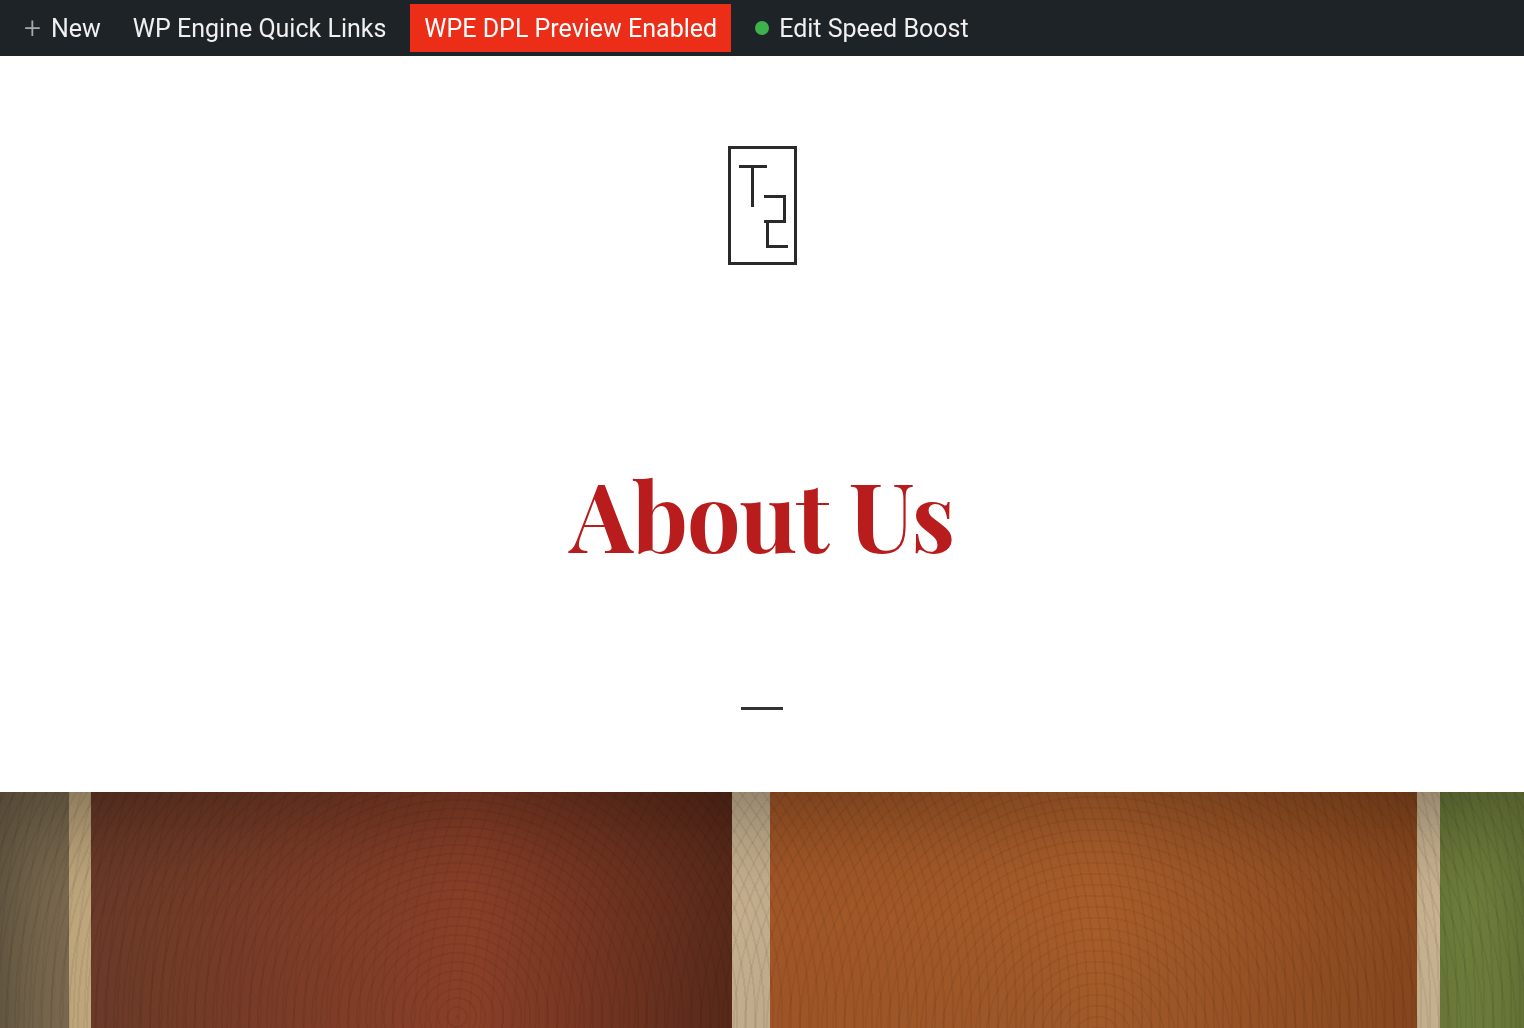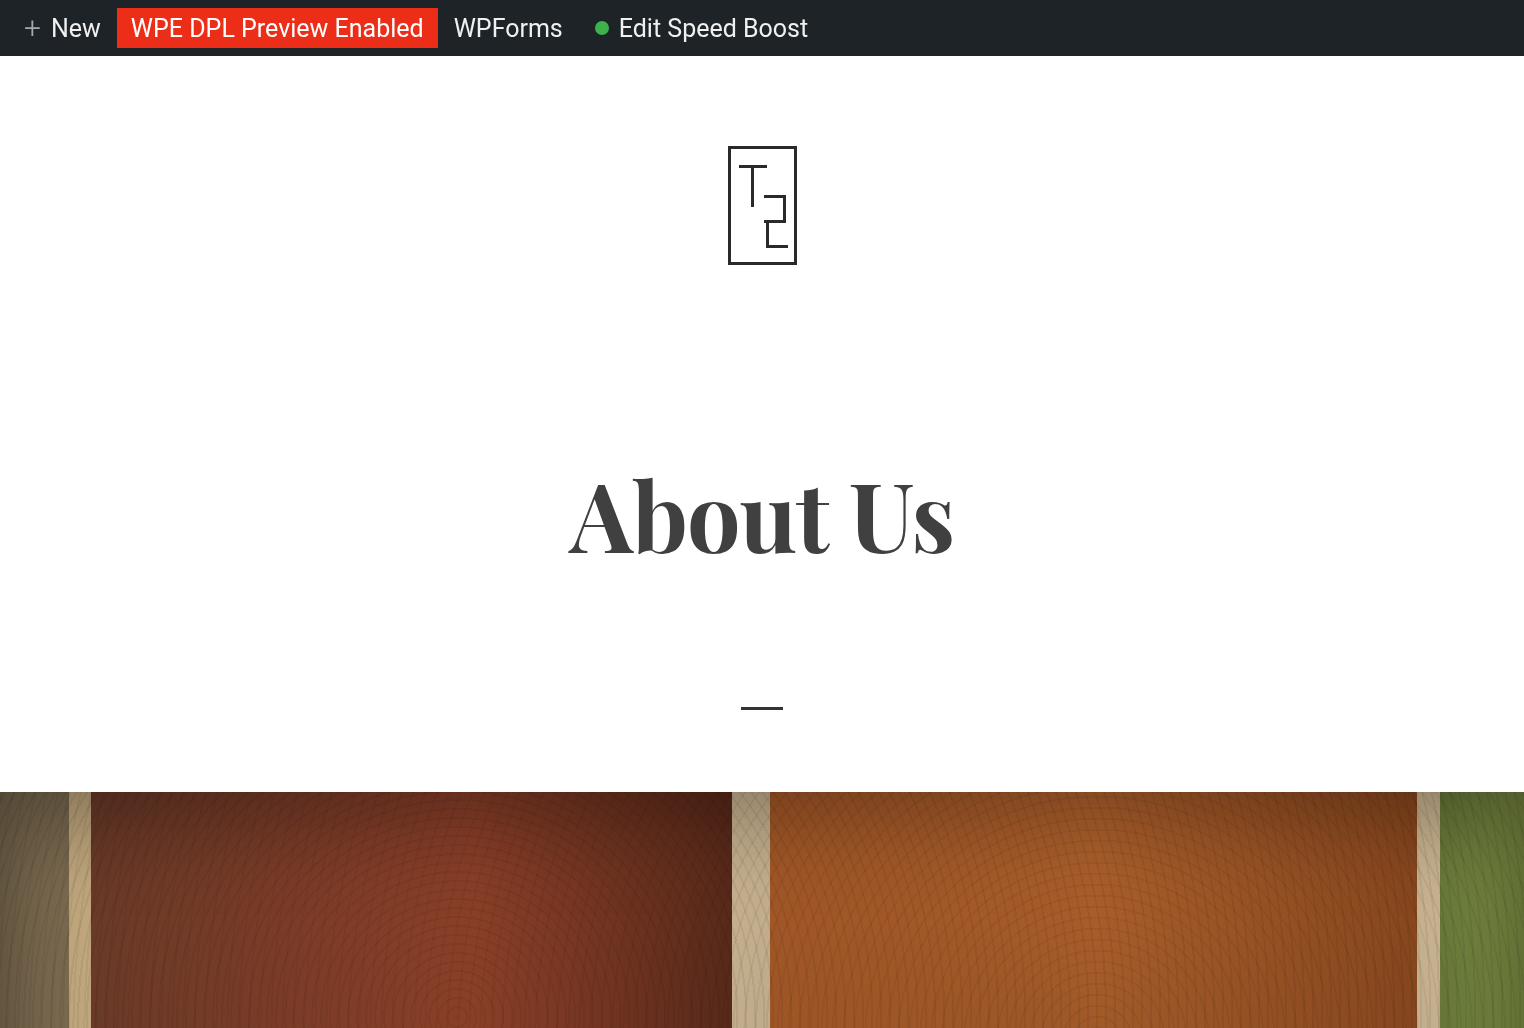--- a/index.html
+++ b/index.html
@@ -19,23 +19,23 @@
       color: #f0f0f1;
       font-size: 25px;
       padding: 0 16px;
       height: 100%;
       cursor: pointer;
       gap: 10px;
     }
     .admin-item.highlight {
       background: #ec2d18;
       color: #fff;
-      height: 40px;
+      height: 48px;
       padding: 0 14px;
-      margin: 0 0;
+      margin: 0 8px;
     }
     .plus-icon {
       font-size: 30px;
       line-height: 1;
       color: #a7aaad;
       font-weight: 300;
     }
     .pencil-icon svg { width: 26px; height: 26px; fill: #a7aaad; }
     .status-dot {
       width: 14px; height: 14px; border-radius: 50%;
@@ -56,21 +56,21 @@
     .logo-box .s-mid-v { position: absolute; top: 46px; right: 8px; width: 3px; height: 28px; background: #2a2a2a; }
     .logo-box .s-mid-h { position: absolute; top: 71px; right: 8px; width: 22px; height: 3px; background: #2a2a2a; }
     .logo-box .s-bot-v { position: absolute; top: 71px; left: 35px; width: 3px; height: 28px; background: #2a2a2a; }
     .logo-box .s-bot { position: absolute; top: 96px; left: 35px; width: 22px; height: 3px; background: #2a2a2a; }
 
     .page-title {
       text-align: center;
       font-family: "Playfair Display", Georgia, "Times New Roman", serif;
       font-weight: 700;
       font-size: 95px;
-      color: #404040;
+      color: #b91c1c;
       margin-top: 185px;
       letter-spacing: -1px;
     }
     .divider {
       width: 42px; height: 3px; background: #333;
       margin: 130px auto 0;
     }
 
     .hero {
       margin-top: 82px;
@@ -98,25 +98,25 @@
     }
   </style>
 </head>
 <body>
 
 <div class="admin-bar">
   <div class="admin-item">
     <span class="plus-icon">+</span>
     <span>New</span>
   </div>
+  <div class="admin-item">
+    <span>WP Engine Quick Links</span>
+  </div>
   <div class="admin-item highlight">
     <span>WPE DPL Preview Enabled</span>
-  </div>
-  <div class="admin-item">
-    <span>WPForms</span>
   </div>
   <div class="admin-item">
     <span class="status-dot"></span>
     <span>Edit Speed Boost</span>
   </div>
 </div>
 
 <div class="page-content">
   <div class="logo-wrap">
     <div class="logo-box">

